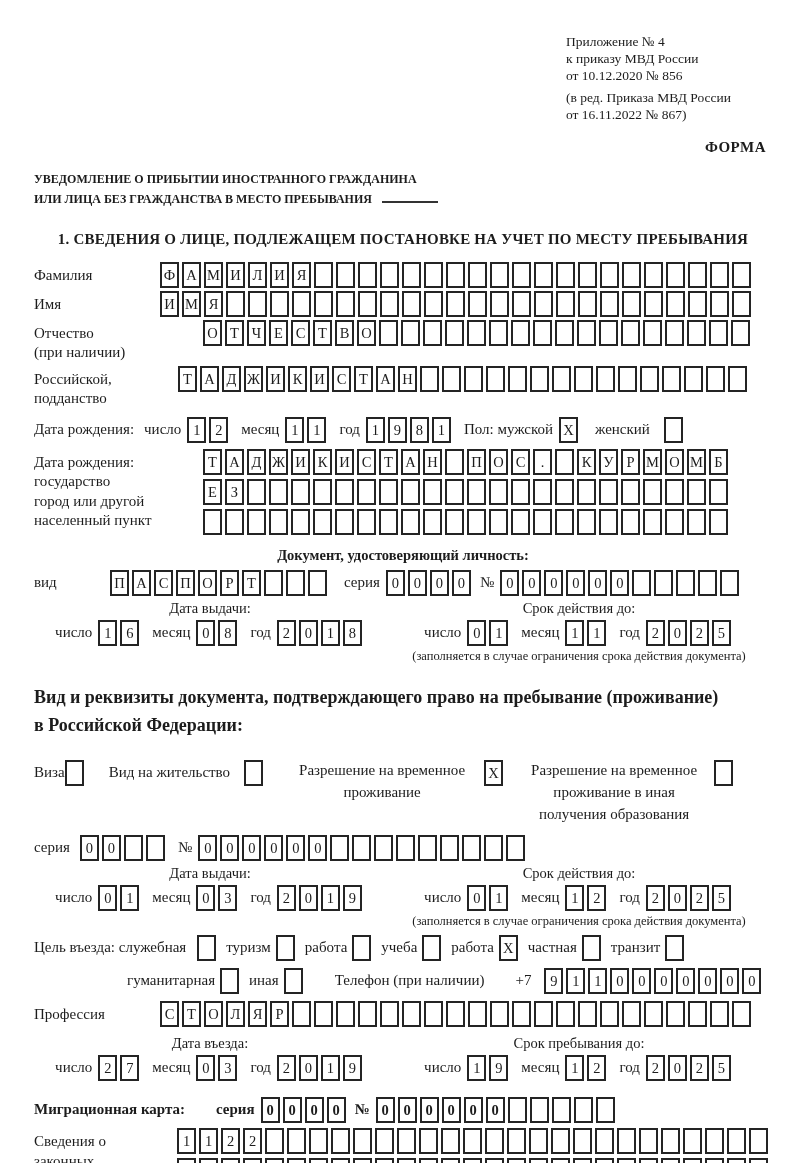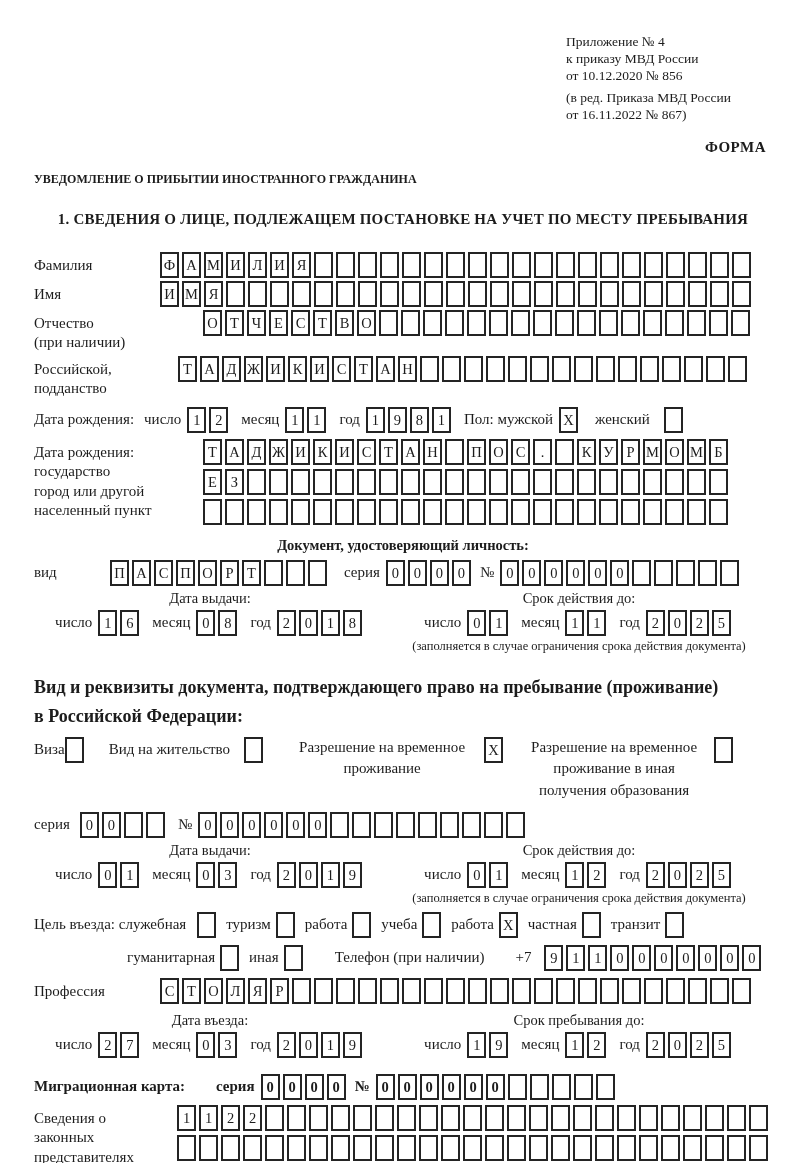--- a/index.html
+++ b/index.html
@@ -13,21 +13,21 @@
   .page { padding: 34px 28px 24px 34px; }
 
   
   .hdr { margin-left: 532px; font-size: 13.5px; line-height: 1.25; }
   .hdr .ed { margin-top: 5px; }
   .form-label { text-align: right; font-weight: bold; font-size: 15px; margin-top: 16px; padding-right: 6px; letter-spacing: .5px; }
 
   .title { font-weight: bold; font-size: 12px; line-height: 1.55; margin-top: 14px; }
   .title .uline { display: inline-block; width: 56px; border-bottom: 2px solid #333; height: 14px; margin-left: 10px; }
 
-  .sect-heading { font-weight: bold; font-size: 15px; text-align: center; margin-top: 22px; margin-bottom: 24px; letter-spacing: .2px; }
+  .sect-heading { font-weight: bold; font-size: 15px; text-align: center; margin-top: 22px; margin-bottom: 14px; letter-spacing: .2px; }
 
   
   .boxes { display: inline-flex; flex-wrap: nowrap; vertical-align: top; }
   .cbox {
     display: inline-block; flex: none;
     width: 19px; height: 26px; margin-right: 3px;
     border: 2px solid #242424;
     text-align: center; line-height: 22px; font-size: 14.5px;
     background: #fff;
   }
@@ -48,21 +48,21 @@
   .two-col { display: flex; margin-bottom: 2px; }
   .col-l { width: 352px; }
   .col-r { flex: 1; }
   .grp-heading { text-align: center; font-size: 14.5px; margin-bottom: 3px; }
   .dategrp { display: flex; align-items: flex-start; justify-content: center; }
   .dategrp .t { padding-top: 4px; }
   .note { font-size: 12.5px; text-align: center; margin-top: 3px; }
 
   .intro { font-size: 18px; line-height: 1.6; margin-top: 19px; font-weight: bold; }
 
-  .permit-row { display: flex; align-items: flex-start; margin-top: 6px; margin-bottom: 10px; }
+  .permit-row { display: flex; align-items: flex-start; margin-top: 20px; margin-bottom: 10px; }
   .permit-item { display: flex; align-items: flex-start; }
   .permit-item .pt { padding-top: 4px; }
   .ml-c { display: inline-block; text-align: center; line-height: 1.45; }
   .w185 { width: 192px; } .w188 { width: 188px; }
 
   .purpose-row { display: flex; align-items: flex-start; margin-bottom: 7px; }
   .purpose-row .t { padding-top: 4px; white-space: nowrap; }
   .purpose-item { display: flex; align-items: flex-start; margin-right: 7px; }
   .purpose-item .t { margin-right: 5px; }
 
@@ -77,20 +77,21 @@
     <div>Приложение № 4</div>
     <div>к приказу МВД России</div>
     <div>от 10.12.2020 № 856</div>
     <div class="ed">(в ред. Приказа МВД России</div>
     <div>от 16.11.2022 № 867)</div>
   </div>
   <div class="form-label">ФОРМА</div>
 
   <div class="title">
     <div>УВЕДОМЛЕНИЕ О ПРИБЫТИИ ИНОСТРАННОГО ГРАЖДАНИНА</div>
+    <div><span>ИЛИ ЛИЦА БЕЗ ГРАЖДАНСТВА В МЕСТО ПРЕБЫВАНИЯ</span><span class="uline"></span></div>
   </div>
 
   <div class="sect-heading">1. СВЕДЕНИЯ О ЛИЦЕ, ПОДЛЕЖАЩЕМ ПОСТАНОВКЕ НА УЧЕТ ПО МЕСТУ ПРЕБЫВАНИЯ</div>
 
   <div class="row">
     <span class="lbl w126">Фамилия</span>
     <span class="boxes">
         <span class="cbox">Ф</span>
         <span class="cbox">А</span>
         <span class="cbox">М</span>

